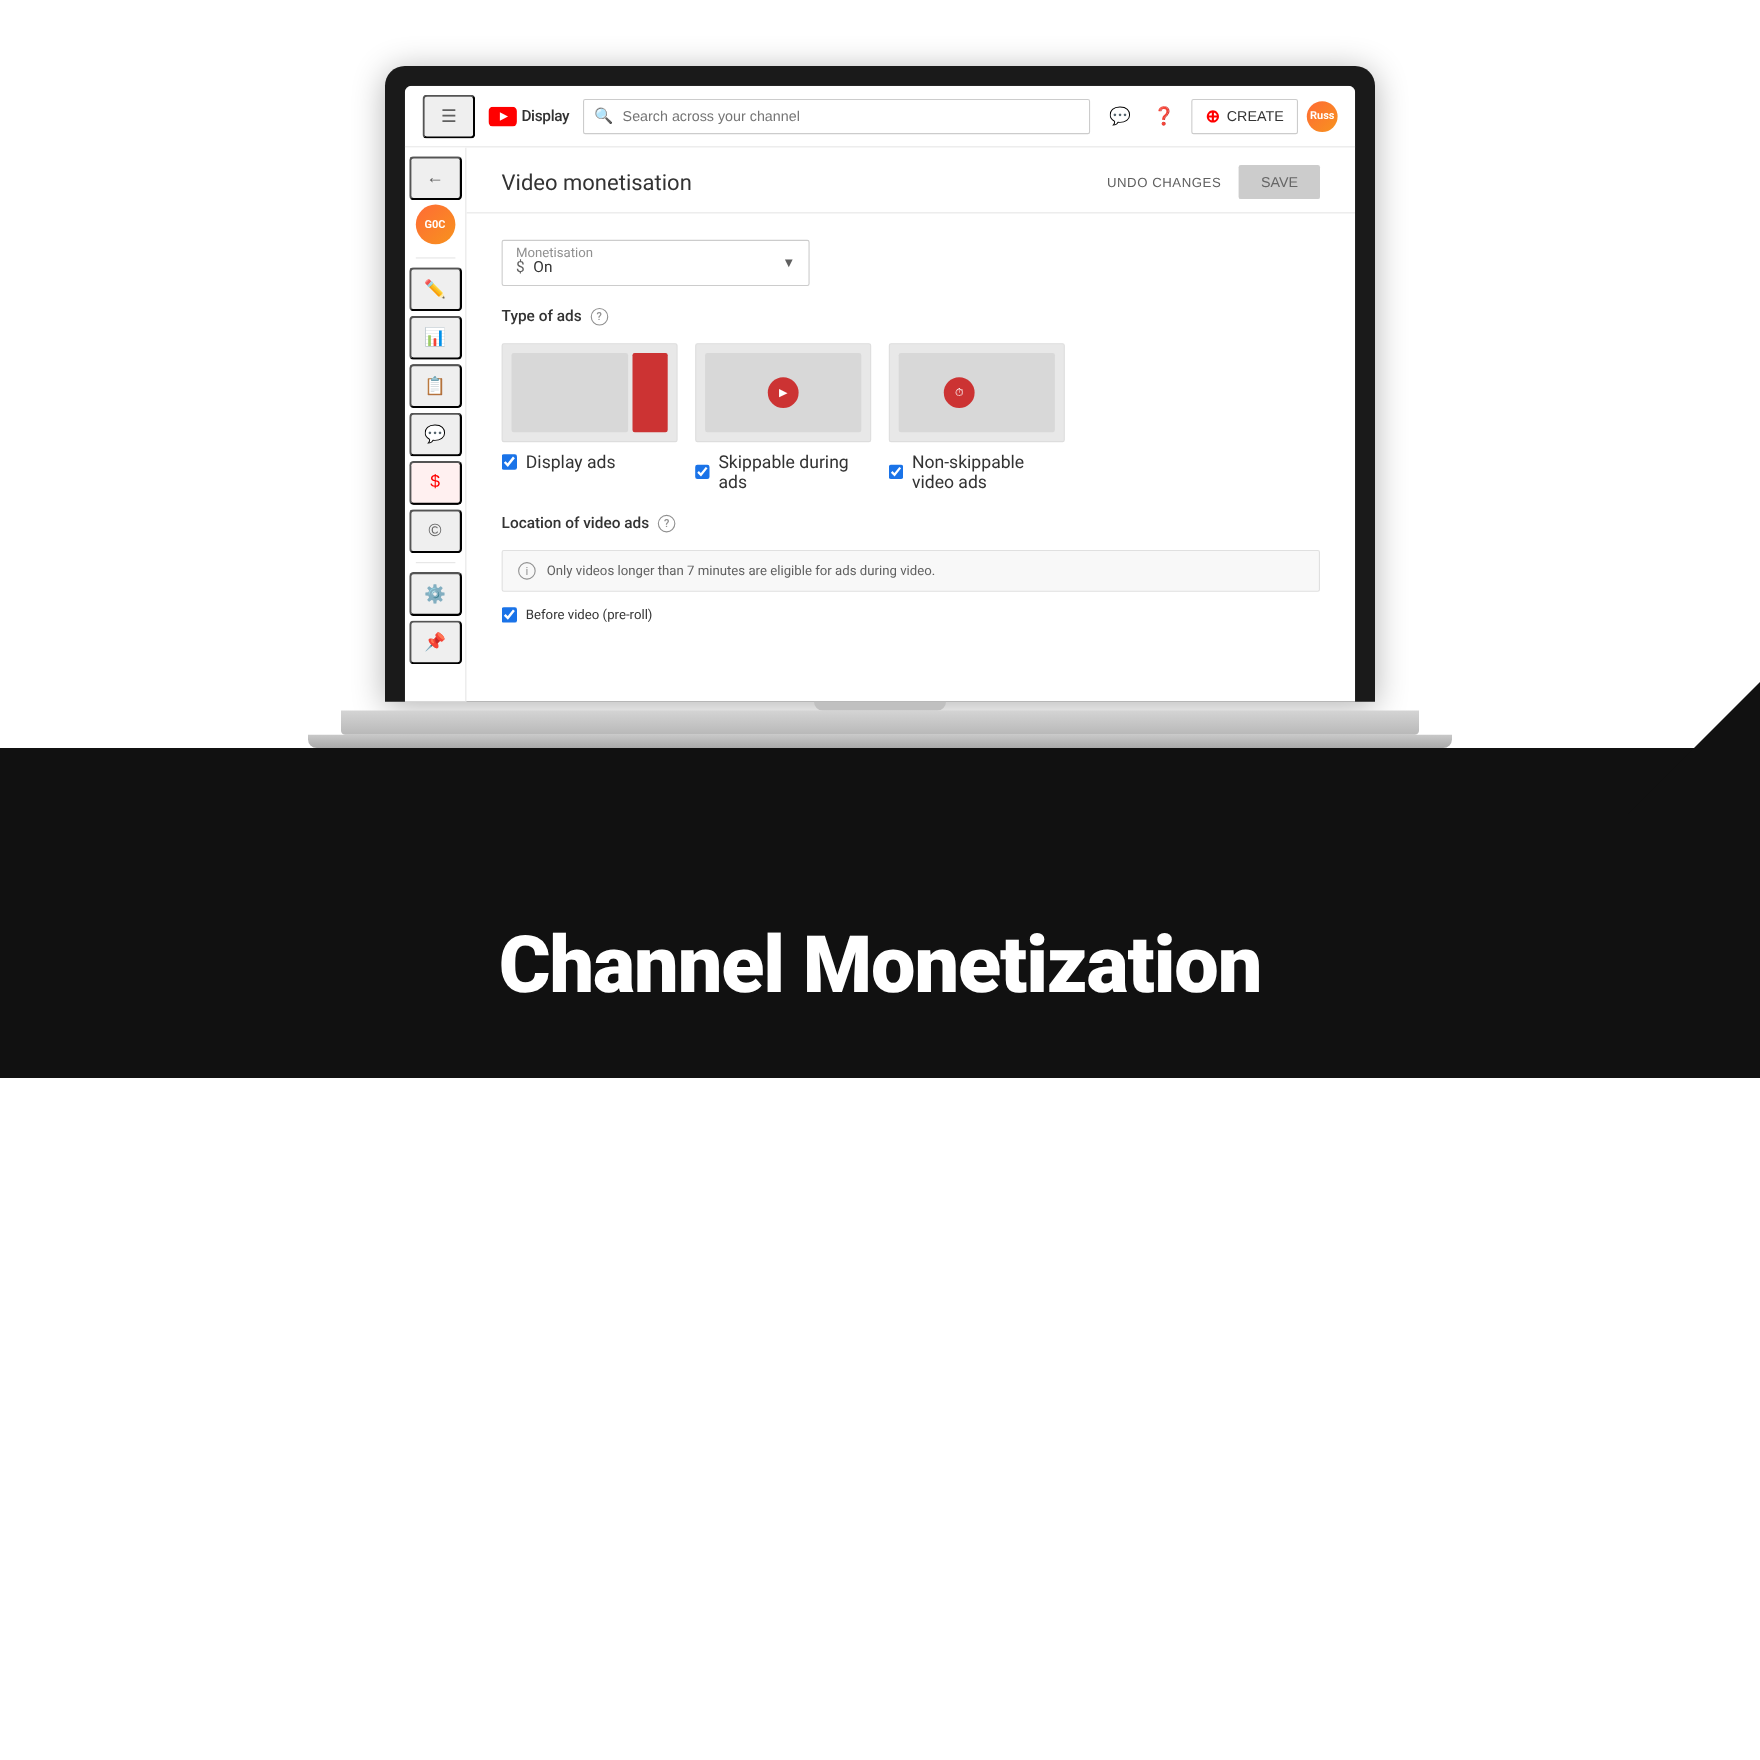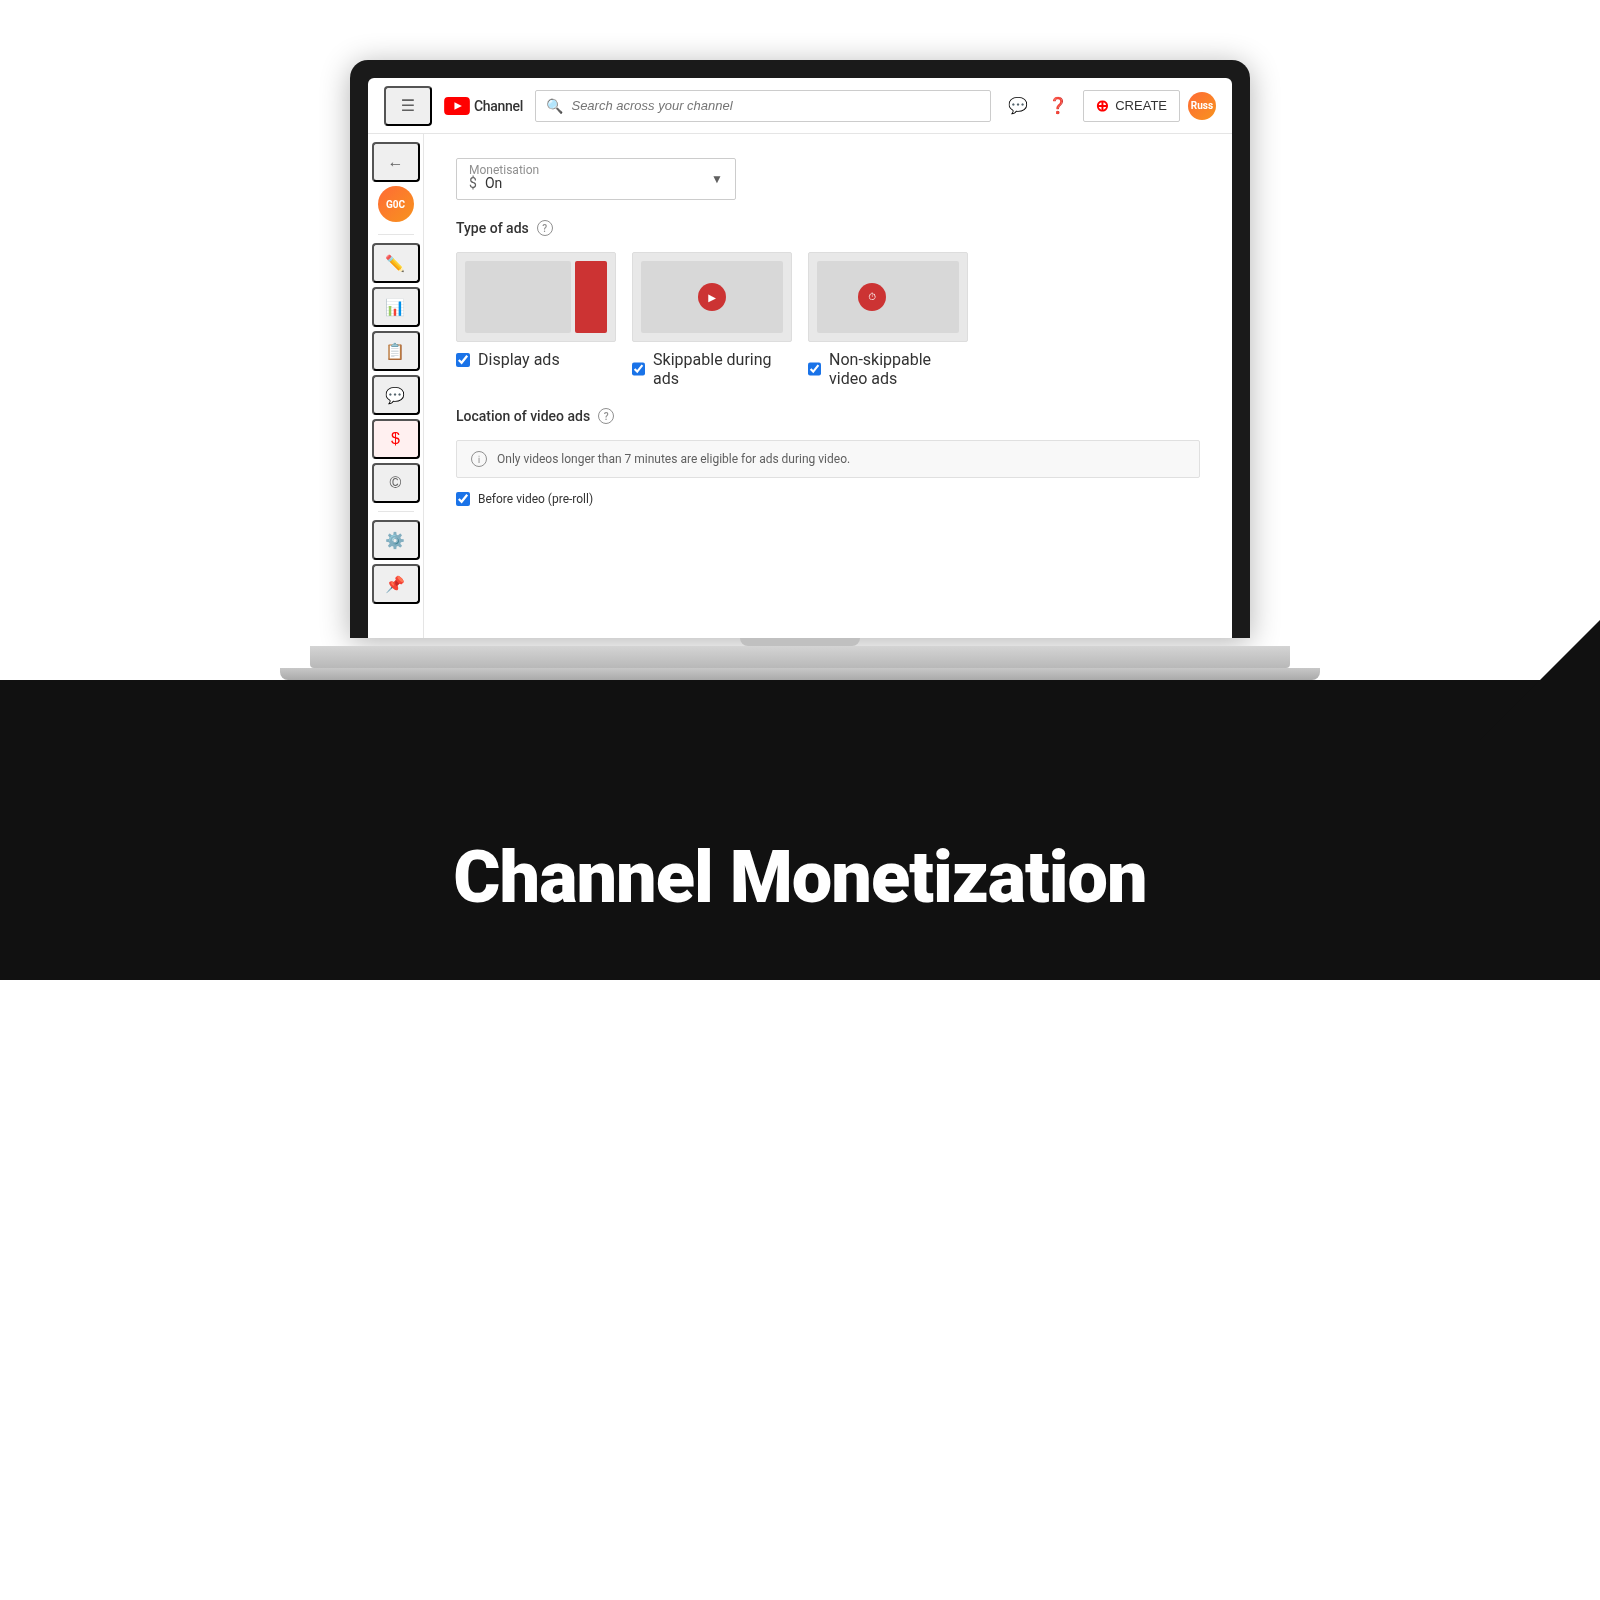--- a/index.html
+++ b/index.html
@@ -123,21 +123,20 @@
       font-size: 14px;
     }
 
     .search-input {
       border: none;
       outline: none;
       font-size: 13px;
       color: #1d4ed8;
       width: 100%;
       background: transparent;
-      font-style: italic;
     }
 
     .nav-actions {
       display: flex;
       align-items: center;
       gap: 8px;
       margin-left: auto;
     }
 
     .nav-icon-btn {
@@ -594,21 +593,21 @@
       <div class="yt-studio">
 
         <div class="top-nav">
           <button class="sidebar-item hamburger-icon">☰</button>
 
           <div class="yt-logo">
             <svg class="yt-icon" viewBox="0 0 90 63">
               <rect width="90" height="63" rx="14" fill="#FF0000"></rect>
               <polygon points="36,18 36,45 62,31.5" fill="white"></polygon>
             </svg>
-            <span class="studio-text">Channel</span>
+            <span class="studio-text">Display</span>
           </div>
 
           <div class="search-bar">
             <span class="search-icon-svg">🔍</span>
             <input class="search-input" type="text" placeholder="Search across your channel" style="">
           </div>
 
           <div class="nav-actions">
             <button class="nav-icon-btn">💬</button>
             <button class="nav-icon-btn">❓</button>
@@ -634,20 +633,27 @@
             <button class="sidebar-item">💬</button>
             <button class="sidebar-item active">$</button>
             <button class="sidebar-item">©</button>
             <div class="sidebar-divider"></div>
             <button class="sidebar-item">⚙️</button>
             <button class="sidebar-item">📌</button>
           </div>
 
           <div class="content-area">
 
+            <div class="page-header">
+              <h1 class="page-title">Video monetisation</h1>
+              <div class="header-actions">
+                <button class="undo-btn">UNDO CHANGES</button>
+                <button class="save-btn">SAVE</button>
+              </div>
+            </div>
 
             <div class="content-body">
 
               <div class="monetisation-section">
                 <div class="dropdown-container">
                   <span class="dropdown-label">Monetisation</span>
                   <div class="dropdown-value">
                     <span class="dollar-icon">$</span>
                     <span class="dropdown-text">On</span>
                   </div>

